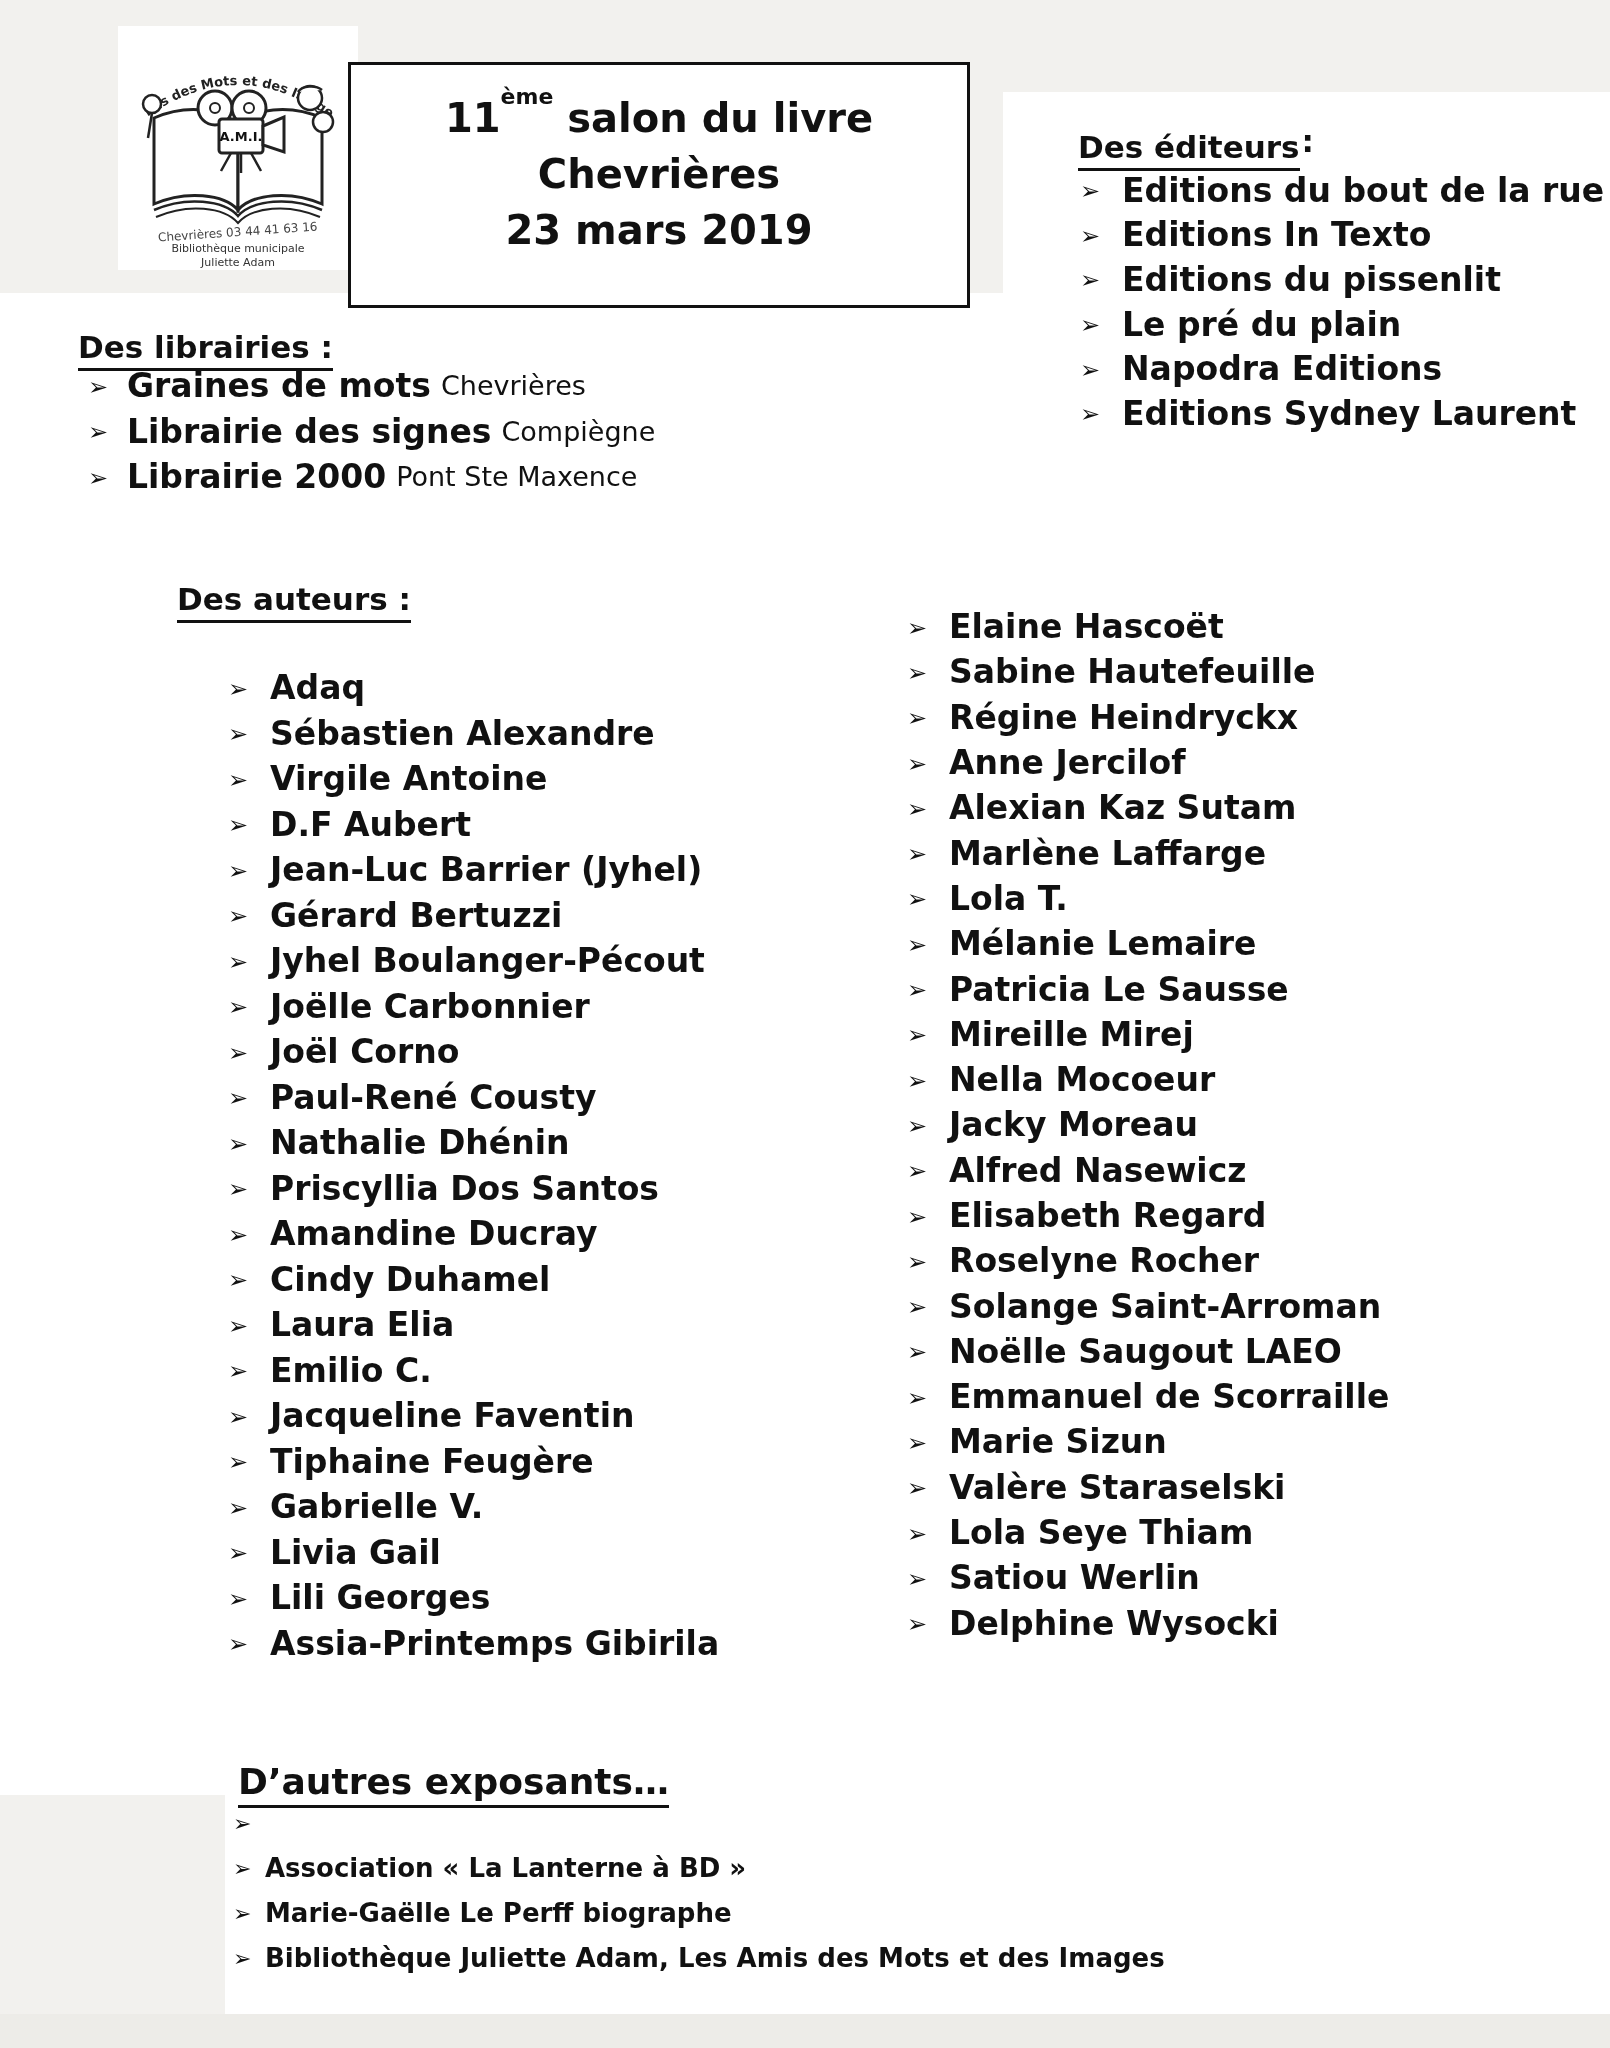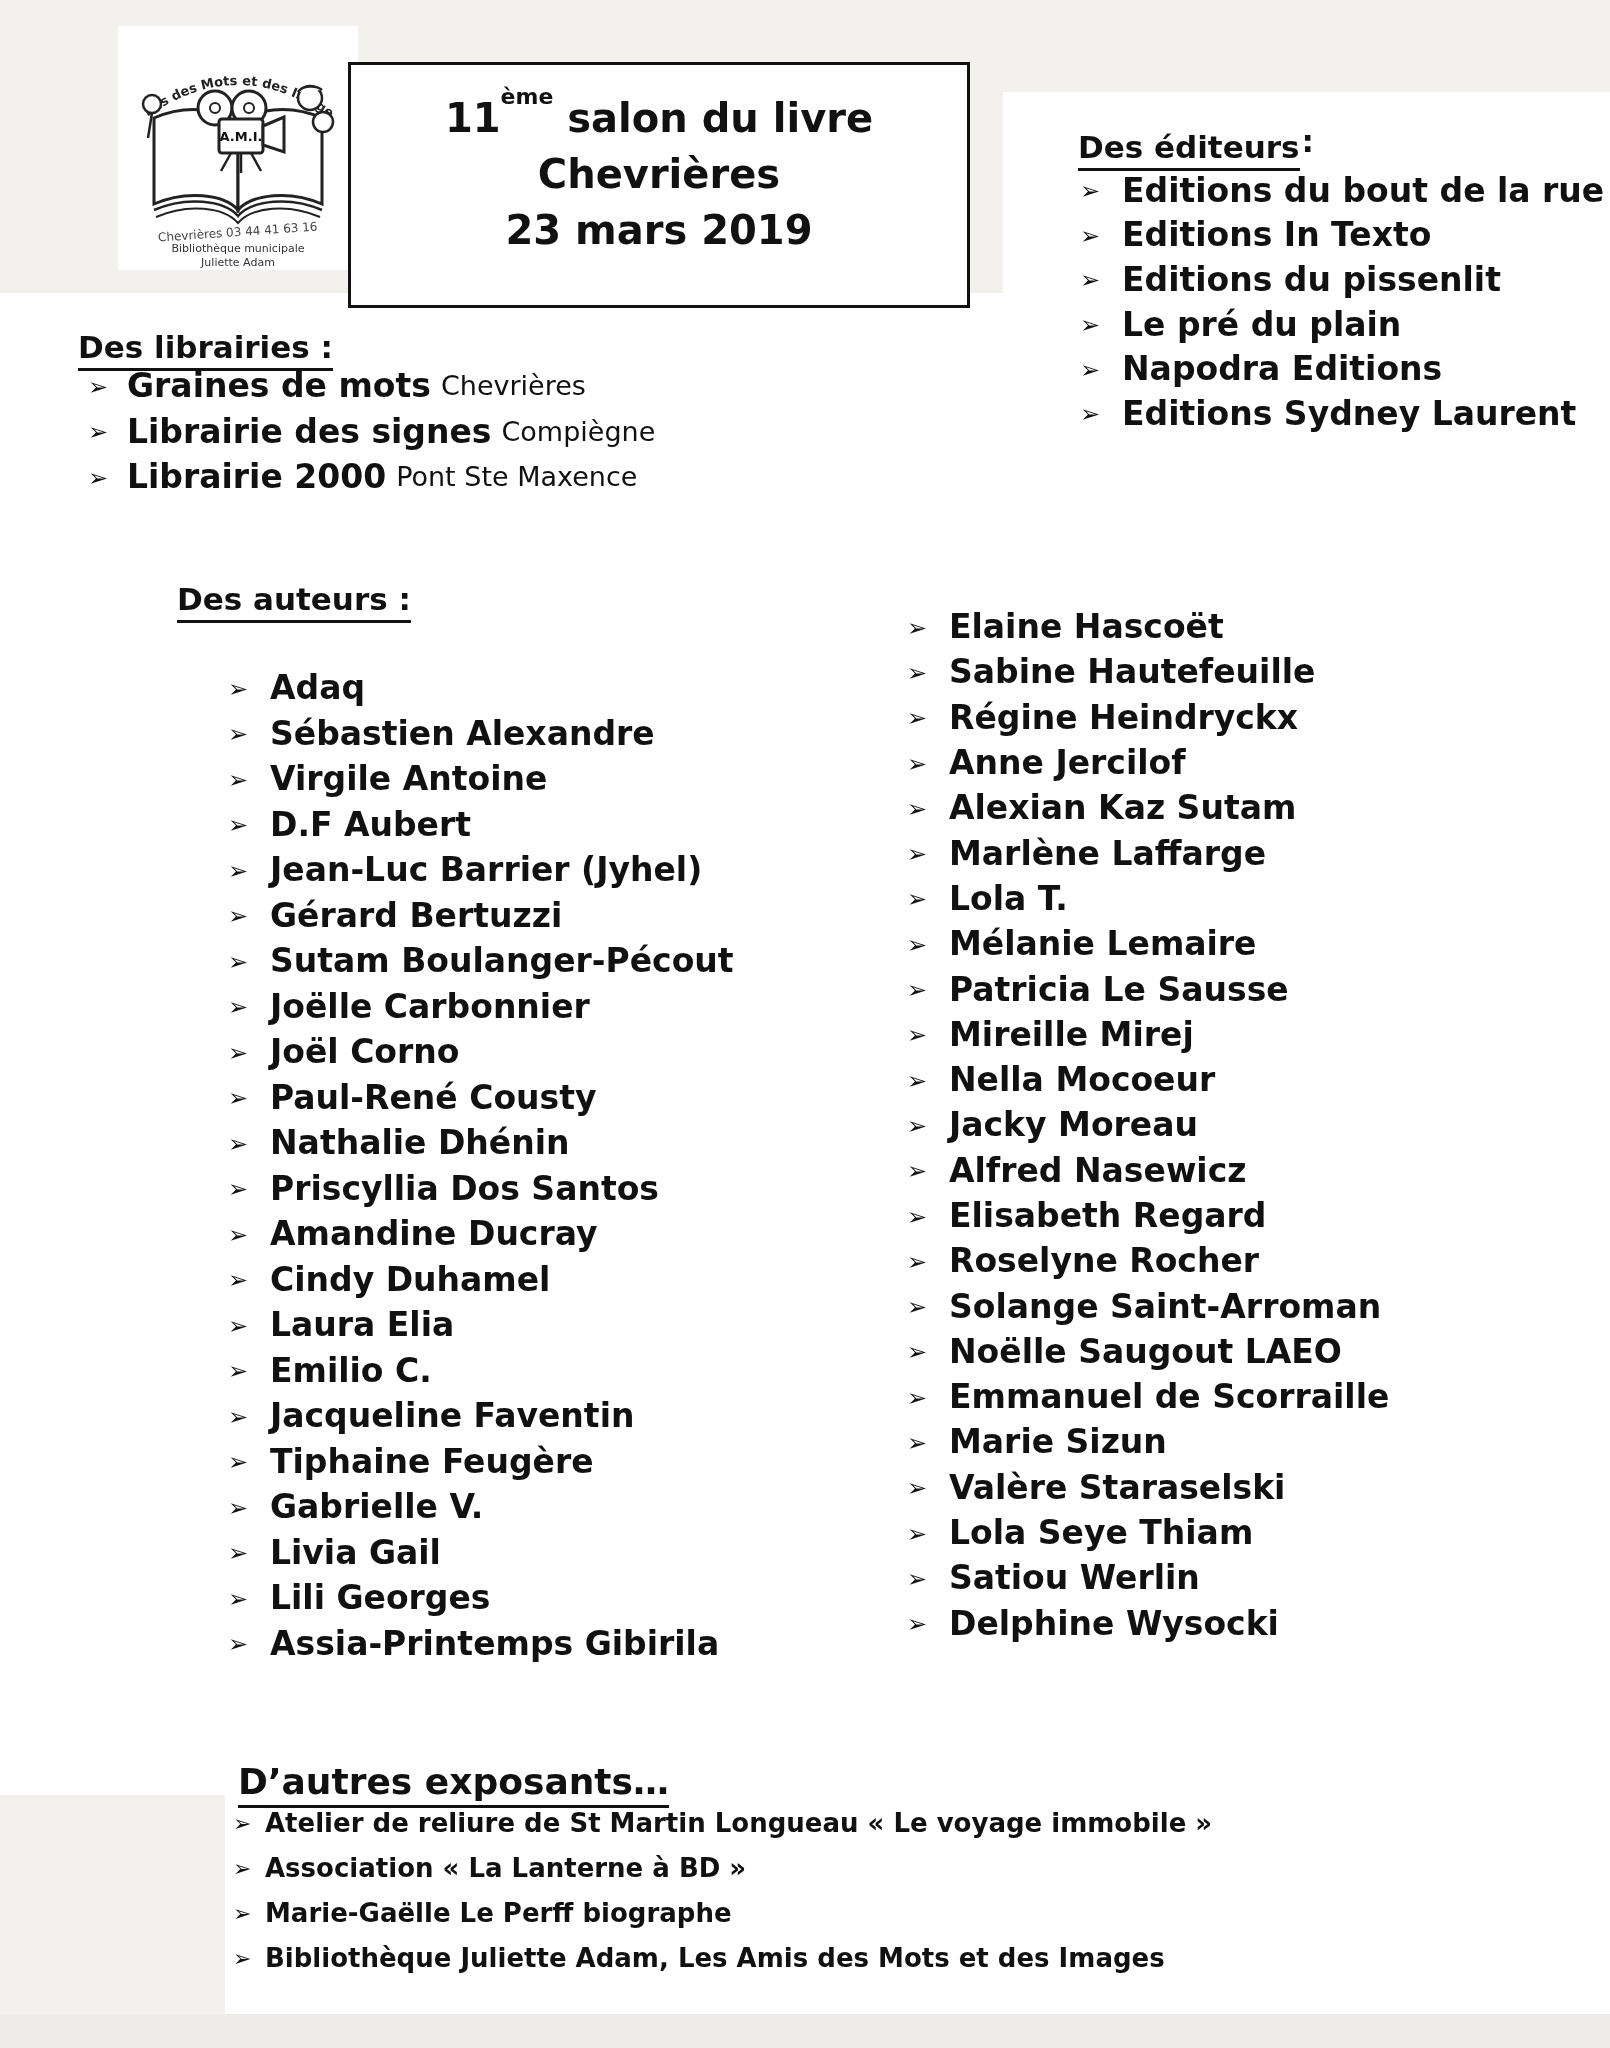--- a/index.html
+++ b/index.html
@@ -211,21 +211,21 @@
       <span class="ilabel">Jean-Luc Barrier (Jyhel)</span>
     </li>
 
     <li>
       <span class="bullet">➢</span>
       <span class="ilabel">Gérard Bertuzzi</span>
     </li>
 
     <li>
       <span class="bullet">➢</span>
-      <span class="ilabel">Sutam Boulanger-Pécout</span>
+      <span class="ilabel">Jyhel Boulanger-Pécout</span>
     </li>
 
     <li>
       <span class="bullet">➢</span>
       <span class="ilabel">Joëlle Carbonnier</span>
     </li>
 
     <li>
       <span class="bullet">➢</span>
       <span class="ilabel">Joël Corno</span>
@@ -414,21 +414,20 @@
     </li>
   </ul>
 
 <div class="abs" id="exposants-head">
   <span class="heading" style="font-size:36px;">D’autres exposants…</span>
 </div>
 <ul class="abs blist" id="exposants-list">
 
     <li>
       <span class="bullet">➢</span>
-      <span class="ilabel">Atelier de reliure de St Martin Longueau « Le voyage immobile »</span>
     </li>
 
     <li>
       <span class="bullet">➢</span>
       <span class="ilabel">Association « La Lanterne à BD »</span>
     </li>
 
     <li>
       <span class="bullet">➢</span>
       <span class="ilabel">Marie-Gaëlle Le Perff biographe</span>

